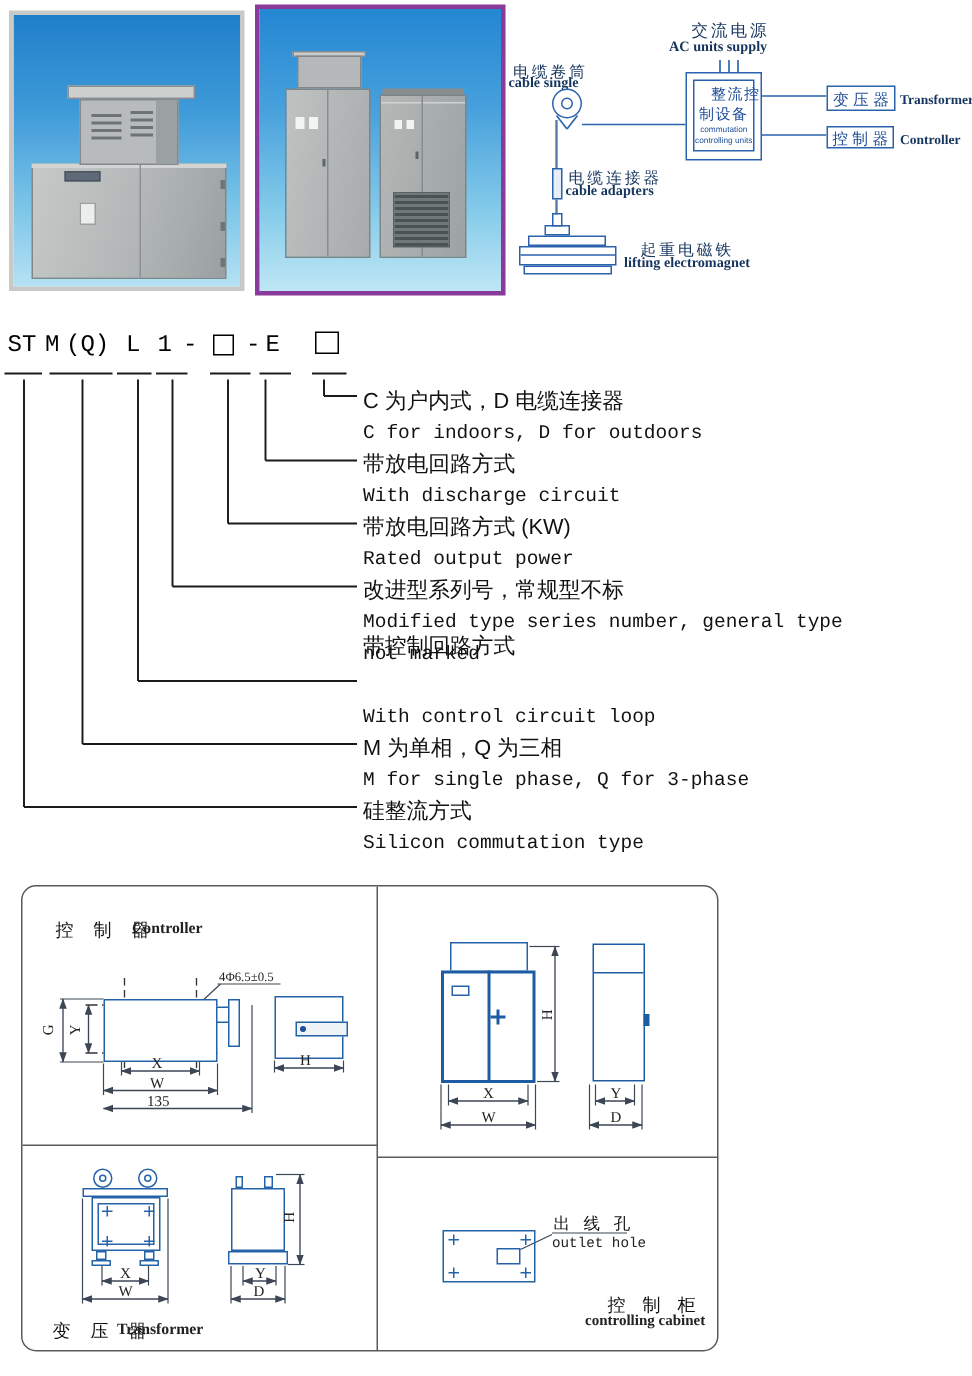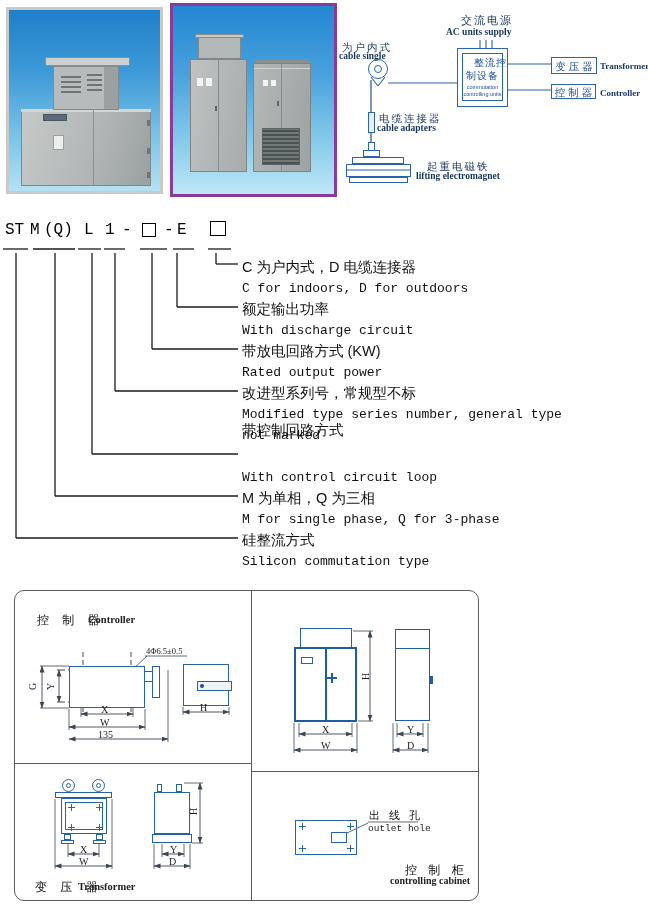--- a/index.html
+++ b/index.html
@@ -203,21 +203,21 @@
 </svg>
 
 <div class="zh" style="left:461px;top:13px;font-size:11px">交流电源</div>
 <div class="en" style="left:446px;top:27px">AC units supply</div>
 <div class="bluebox" style="left:457px;top:48px;width:51px;height:59px"></div>
 <div class="bluebox" style="left:462px;top:53px;width:41px;height:48px"></div>
 <div class="boxtext" style="left:462px;top:56px;width:57px;font-size:10px;letter-spacing:1px">整流控</div>
 <div class="boxtext" style="left:462px;top:69px;width:41px;font-size:10px;letter-spacing:1px">制设备</div>
 <div class="boxtext" style="left:462px;top:84px;width:41px;font-size:5.5px">commutation</div>
 <div class="boxtext" style="left:462px;top:91px;width:41px;font-size:5.5px">controlling units</div>
-<div class="zh" style="left:342px;top:41px">为户内式</div>
+<div class="zh" style="left:342px;top:41px">电缆卷筒</div>
 <div class="en" style="left:339px;top:51px">cable single</div>
 <div class="shape" style="left:368px;top:59px;width:20px;height:20px;border:1.5px solid #2b62ad;border-radius:50%"></div>
 <div class="shape" style="left:374px;top:65px;width:8px;height:8px;border:1px solid #2b62ad;border-radius:50%"></div>
 <div class="shape" style="left:368px;top:112px;width:7px;height:21px;border:1px solid #2b62ad;background:#e7eef7"></div>
 <div class="zh" style="left:379px;top:112px">电缆连接器</div>
 <div class="en" style="left:377px;top:123px">cable adapters</div>
 <div class="shape" style="left:368px;top:142px;width:7px;height:9px;border:1px solid #2b62ad"></div>
 <div class="shape" style="left:363px;top:150px;width:17px;height:7px;border:1px solid #2b62ad"></div>
 <div class="shape" style="left:352px;top:157px;width:52px;height:7px;border:1px solid #2b62ad"></div>
 <div class="shape" style="left:346px;top:164px;width:65px;height:13px;border:1px solid #2b62ad"></div>
@@ -237,21 +237,21 @@
 <div class="tok" style="left:84px;top:221px">L</div>
 <div class="tok" style="left:105px;top:221px">1</div>
 <div class="tok" style="left:122px;top:221px">-</div>
 <div class="sqr" style="left:142px;top:223px;width:14px;height:14px"></div>
 <div class="tok" style="left:164px;top:221px">-</div>
 <div class="tok" style="left:177px;top:221px">E</div>
 <div class="sqr" style="left:210px;top:221px;width:16px;height:15px"></div>
 
 <div class="drow" style="top:258px">C 为户内式，D 电缆连接器</div>
 <div class="drow e" style="top:281px">C for indoors, D for outdoors</div>
-<div class="drow" style="top:300px">额定输出功率</div>
+<div class="drow" style="top:300px">带放电回路方式</div>
 <div class="drow e" style="top:323px">With discharge circuit</div>
 <div class="drow" style="top:342px">带放电回路方式 (KW)</div>
 <div class="drow e" style="top:365px">Rated output power</div>
 <div class="drow" style="top:384px">改进型系列号，常规型不标</div>
 <div class="drow e" style="top:407px">Modified type series number, general type</div>
 <div class="drow e" style="top:428px">not marked</div>
 <div class="drow" style="top:421px">带控制回路方式</div>
 <div class="drow e" style="top:470px">With control circuit loop</div>
 <div class="drow" style="top:489px">M 为单相，Q 为三相</div>
 <div class="drow e" style="top:512px">M for single phase, Q for 3-phase</div>

